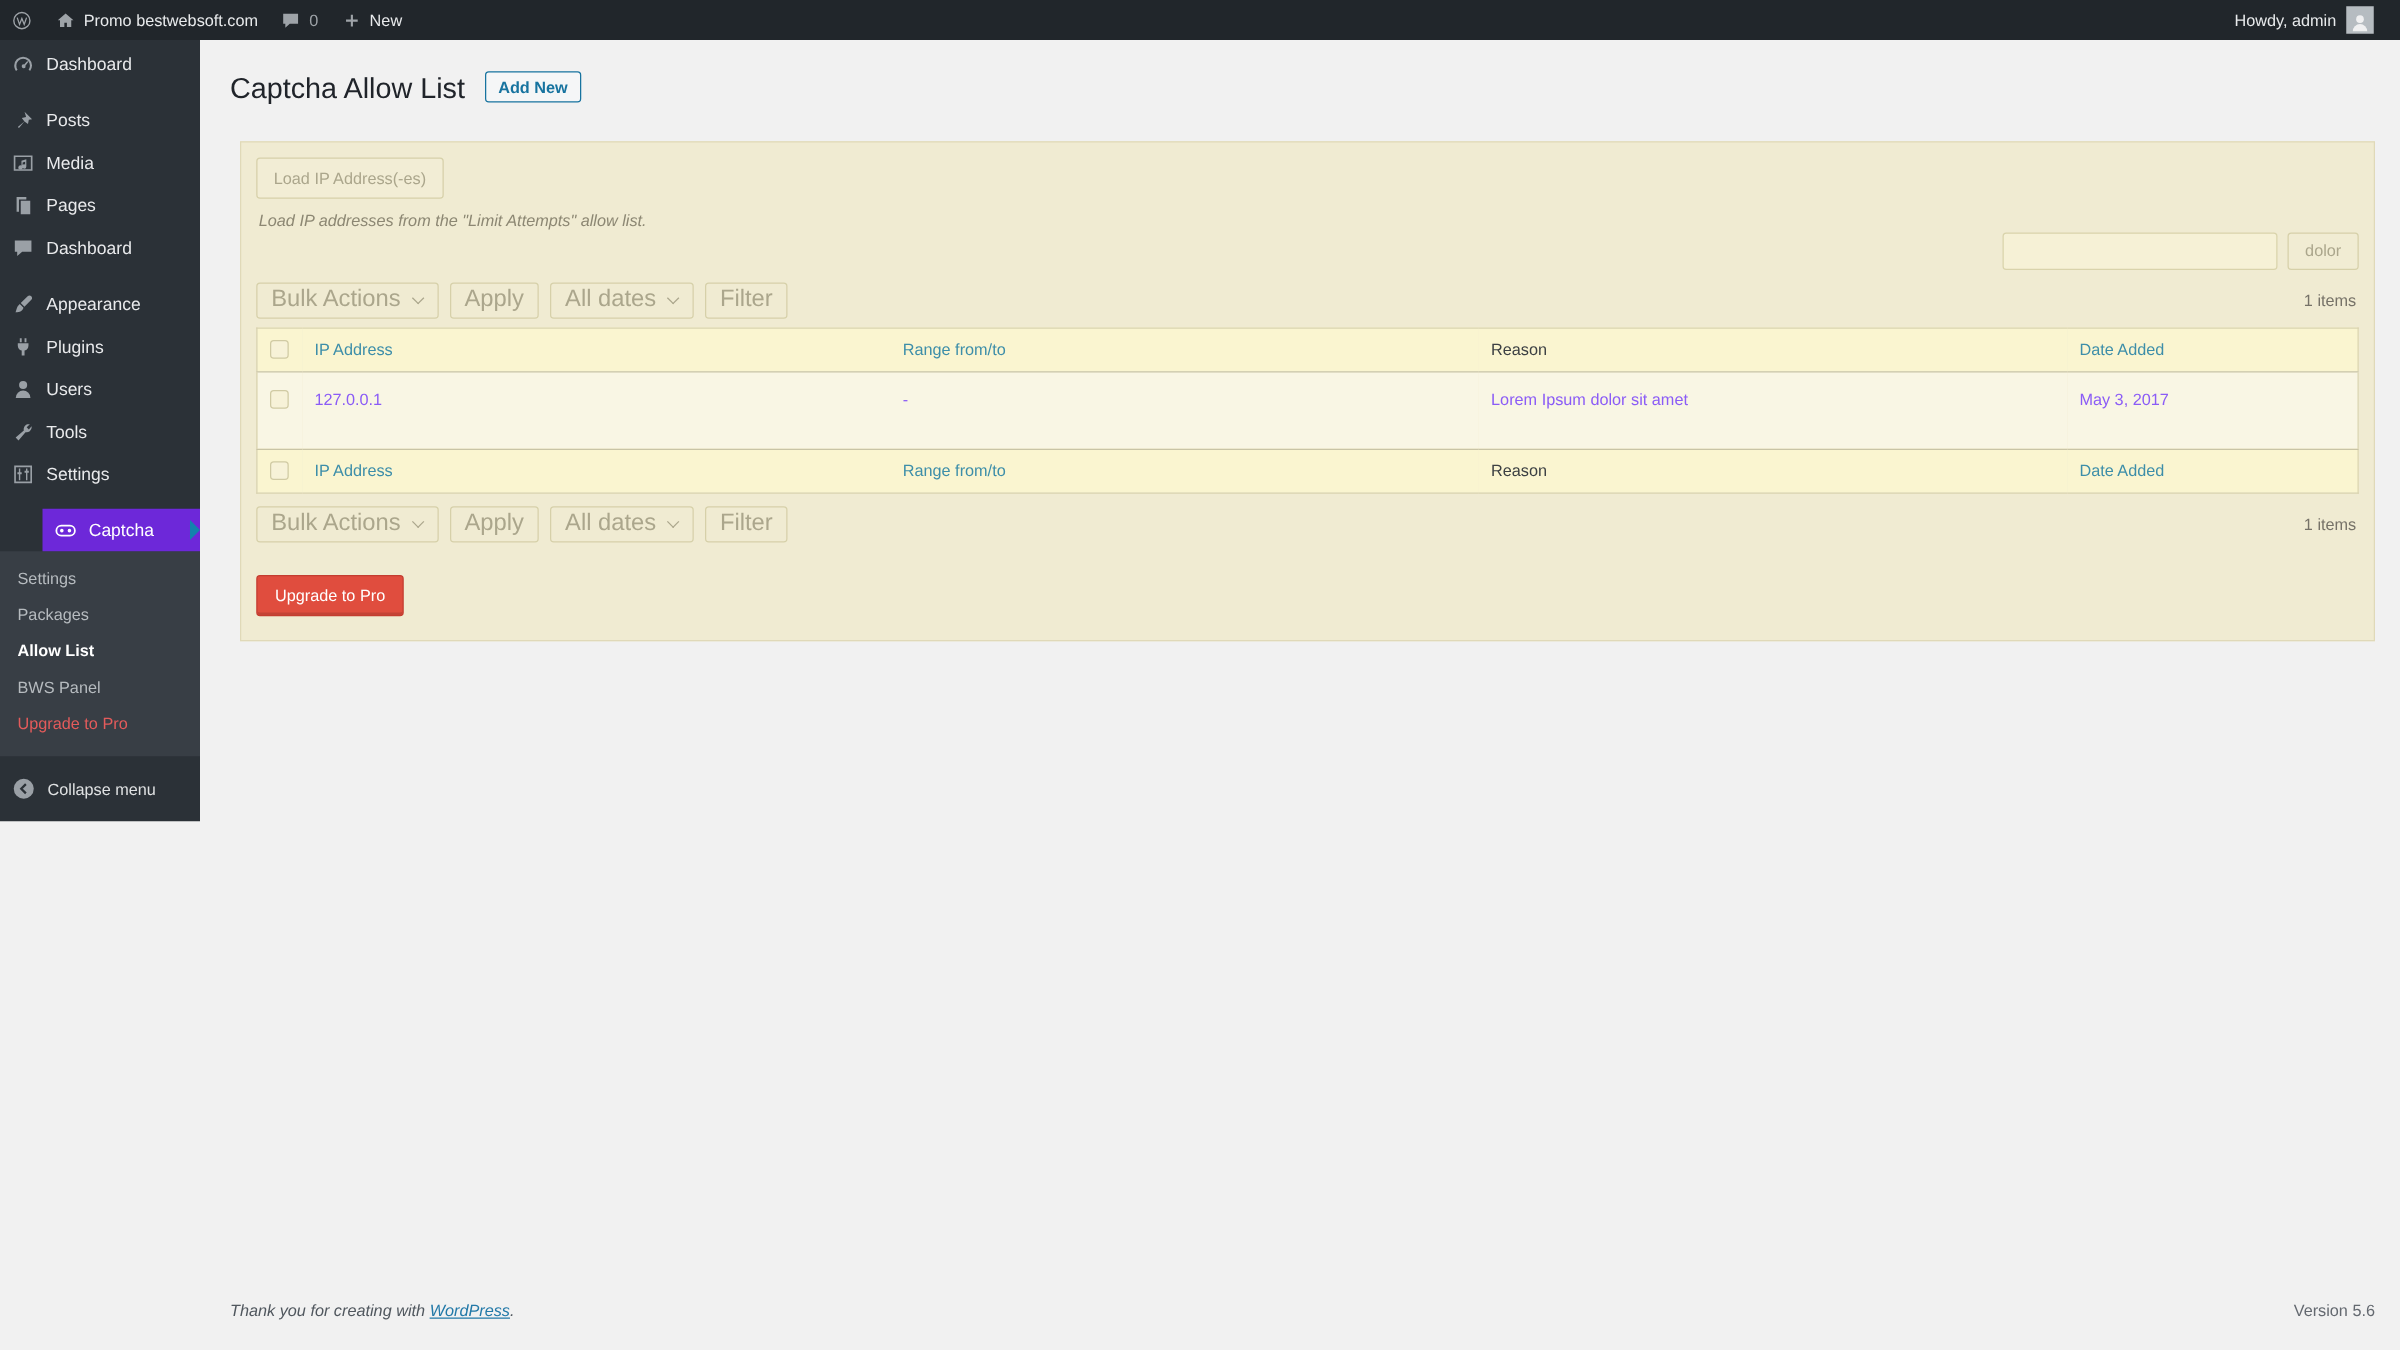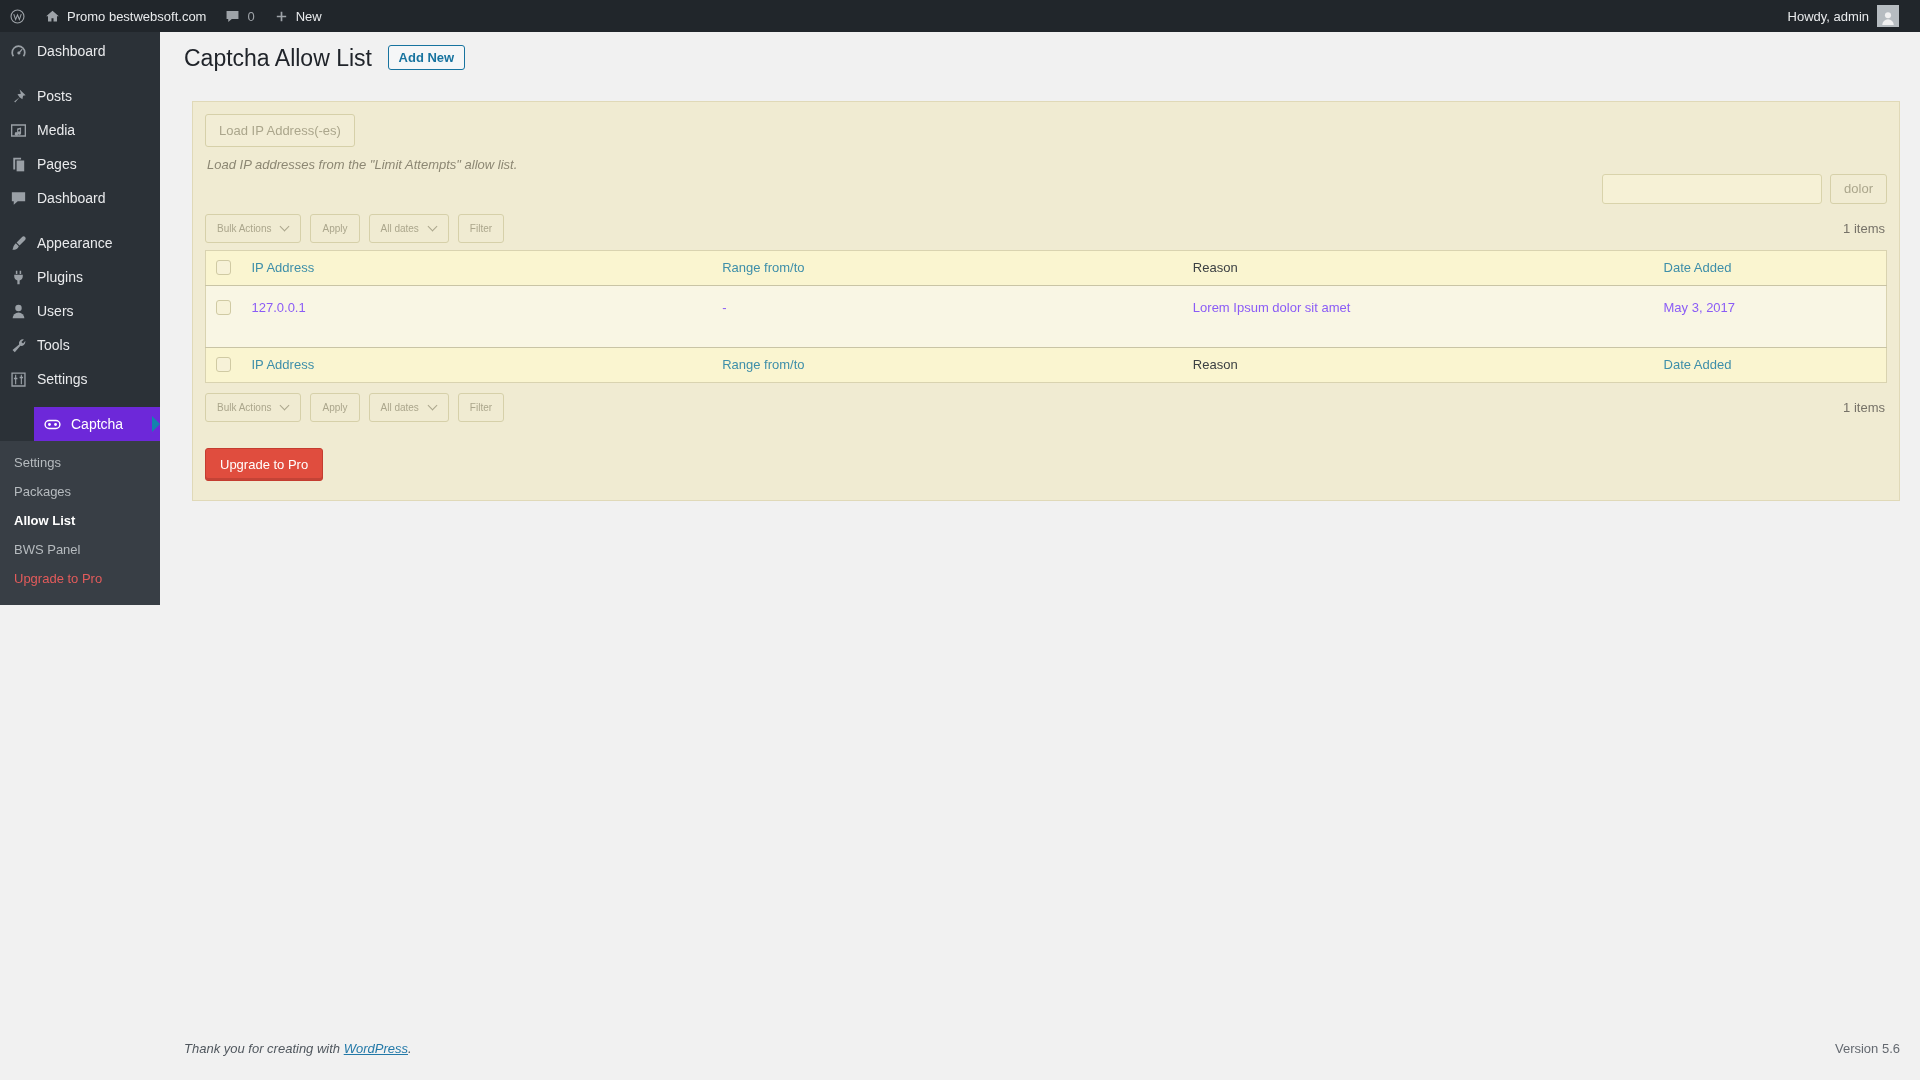--- a/index.html
+++ b/index.html
@@ -54,21 +54,21 @@
   .smi.current { color: #ffffff; font-weight: bold; }
   .smi.red { color: #e35b5b; }
   .collapse-row {
     display: flex; align-items: center; gap: 9px;
     padding: 16px 8px 16px 9px; color: #dfe1e2; font-size: 13px; cursor: pointer;
   }
   .collapse-row svg { width: 20px; height: 20px; color: #9aa0a6; }
 
   
   .content { margin-left: 160px; padding-top: 32px; height: 1080px; display: flex; flex-direction: column; }
-  .main { flex: 1 1 auto; padding: 0 20px 0 24px; }
+  .main { flex: 1 1 auto; padding: 12px 20px 0 24px; }
   .title-row { padding-top: 12px; }
   h1.page-title { display: inline; font-size: 23px; font-weight: 400; color: #20242a; margin: 0; line-height: 1.3; }
   .add-new {
     display: inline-block; margin-left: 12px; padding: 4px 10px; vertical-align: 4px;
     font-size: 13px; font-weight: 600; color: #17739f;
     border: 1px solid #17739f; border-radius: 3px; background: #f5f6f7; cursor: pointer;
   }
 
   
   .panel {
@@ -88,21 +88,21 @@
   }
   .search-btn {
     height: 30px; margin-left: 8px; padding: 0 13px; background: #f1ecd3;
     border: 1px solid #d6d0a9; border-radius: 3px; color: #aba68c; font-size: 13px;
     font-family: inherit; cursor: default;
   }
   .tablenav { display: flex; align-items: center; margin: 10px 0 7px; }
   .tablenav.bottom { margin: 10px 0 0; }
   .nav-btn {
     display: inline-flex; align-items: center; height: 29px; padding: 0 11px;
-    border: 1px solid #d6d0a9; border-radius: 3px; color: #aba68c; font-size: 10px;
+    border: 1px solid #d6d0a9; border-radius: 3px; color: #aba68c; font-size: 19px;
     margin-right: 9px; background: transparent; cursor: default; font-family: inherit;
   }
   .chev {
     width: 7px; height: 7px; border-right: 1.5px solid #aba68c; border-bottom: 1.5px solid #aba68c;
     transform: rotate(45deg); margin: -3px 1px 0 10px; display: inline-block;
   }
   .items-count { margin-left: auto; color: #767268; font-size: 13px; padding-right: 2px; }
 
   table.list-table { width: 100%; border-collapse: collapse; border: 1px solid #d9d3b0; font-size: 13px; }
   .list-table th {
@@ -278,20 +278,27 @@
       <span class="mi-label">Captcha</span>
     </li>
   </ul>
   <ul class="submenu">
     <li class="smi">Settings</li>
     <li class="smi">Packages</li>
     <li class="smi current">Allow List</li>
     <li class="smi">BWS Panel</li>
     <li class="smi red">Upgrade to Pro</li>
   </ul>
+  <div class="collapse-row">
+    <svg viewBox="0 0 20 20">
+        <circle cx="10" cy="10" r="8" fill="currentColor"></circle>
+        <path d="m11.7 6.3-3.7 3.7 3.7 3.7" fill="none" stroke="#2b3137" stroke-width="1.8"></path>
+      </svg>
+    <span>Collapse menu</span>
+  </div>
 </div>
 
 <div class="content">
   <div class="main">
     <div class="title-row">
       <h1 class="page-title">Captcha Allow List</h1>
       <span class="add-new">Add New</span>
     </div>
 
     <div class="panel">

